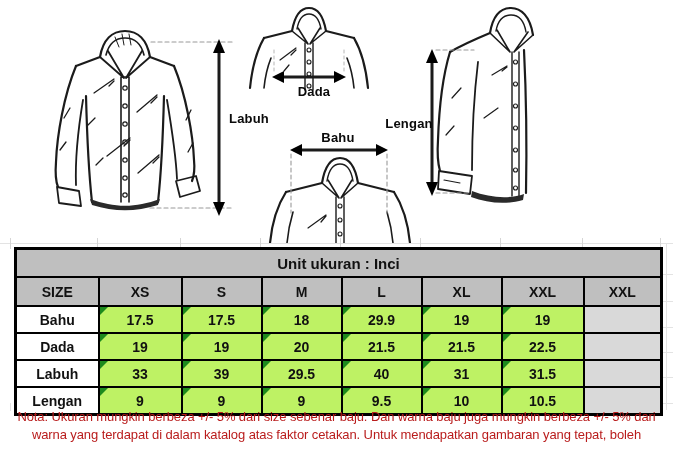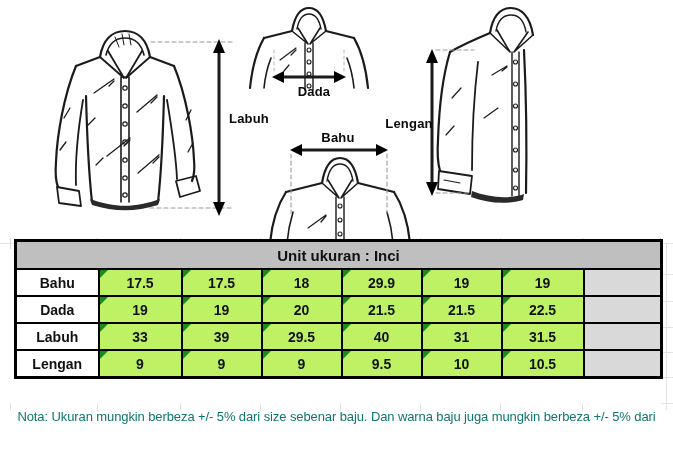--- a/index.html
+++ b/index.html
@@ -8,35 +8,35 @@
 
   
   .diagram{position:absolute;left:0;top:0;width:673px;height:246px;}
   .measure-label{position:absolute;font-weight:bold;font-size:13px;text-align:center;color:#0a0a0a;letter-spacing:.2px;}
 
   
   .gl{position:absolute;background:#d6d6d6;}
   .gl.light{background:#e3e3e3;}
 
   
-  table.size{position:absolute;left:14px;top:239px;width:646px;border-collapse:collapse;table-layout:fixed;
+  table.size{position:absolute;left:14px;top:247px;width:646px;border-collapse:collapse;table-layout:fixed;
              border:3px solid #000;}
   table.size td{border:2px solid #000;text-align:center;vertical-align:middle;font-weight:bold;
                 position:relative;padding:0;overflow:hidden;}
   tr.title-row td{background:#bfbfbf;font-size:15px;height:26px;}
   tr.head-row td{background:#bfbfbf;font-size:14px;height:27px;}
   tr.data-row td{background:#bef264;font-size:14px;height:25px;}
   tr.data-row td.rowlabel{background:#fff;}
   tr.data-row td.empty{background:#d9d9d9;}
   td.flag::before{content:"";position:absolute;top:0;left:0;width:0;height:0;
                   border-top:8px solid #1d8a1d;border-right:8px solid transparent;}
 
   
   .note{position:absolute;left:0;top:408px;width:673px;text-align:center;font-size:13px;
-        line-height:18px;color:#0f766e;letter-spacing:-0.1px;}
+        line-height:18px;color:#b91c1c;letter-spacing:-0.1px;}
 </style>
 </head>
 <body>
 
 <div class="stage">
 
   <div class="diagram">
     <svg width="673" height="246" viewBox="0 0 673 246" fill="none" stroke="#1b1b1b" stroke-width="2.2" stroke-linecap="round" stroke-linejoin="round">
 
       <g>
@@ -212,20 +212,30 @@
         <col style="width:80px">
       <col style="width:80px">
         <col style="width:80px">
         <col style="width:82px">
         <col style="width:78px">
     </colgroup>
     <tbody>
       <tr class="title-row">
         <td colspan="8">Unit ukuran : Inci</td>
       </tr>
+      <tr class="head-row">
+        <td>SIZE</td>
+        <td>XS</td>
+        <td>S</td>
+        <td>M</td>
+        <td>L</td>
+        <td>XL</td>
+        <td>XXL</td>
+        <td>XXL</td>
+      </tr>
       <tr class="data-row">
         <td class="rowlabel">Bahu</td>
         <td class="flag">17.5</td>
         <td class="flag">17.5</td>
         <td class="flag">18</td>
         <td class="flag">29.9</td>
         <td class="flag">19</td>
         <td class="flag">19</td>
         <td class="empty"></td>
       </tr>
@@ -257,15 +267,16 @@
         <td class="flag">9.5</td>
         <td class="flag">10</td>
         <td class="flag">10.5</td>
         <td class="empty"></td>
       </tr>
     </tbody>
   </table>
 
   <div class="note">
     <div>Nota: Ukuran mungkin berbeza +/- 5% dari size sebenar baju. Dan warna baju juga mungkin berbeza +/- 5% dari</div>
+    <div>warna yang terdapat di dalam katalog atas faktor cetakan. Untuk mendapatkan gambaran yang tepat, boleh</div>
   </div>
 
 </div>
 
 </body></html>

